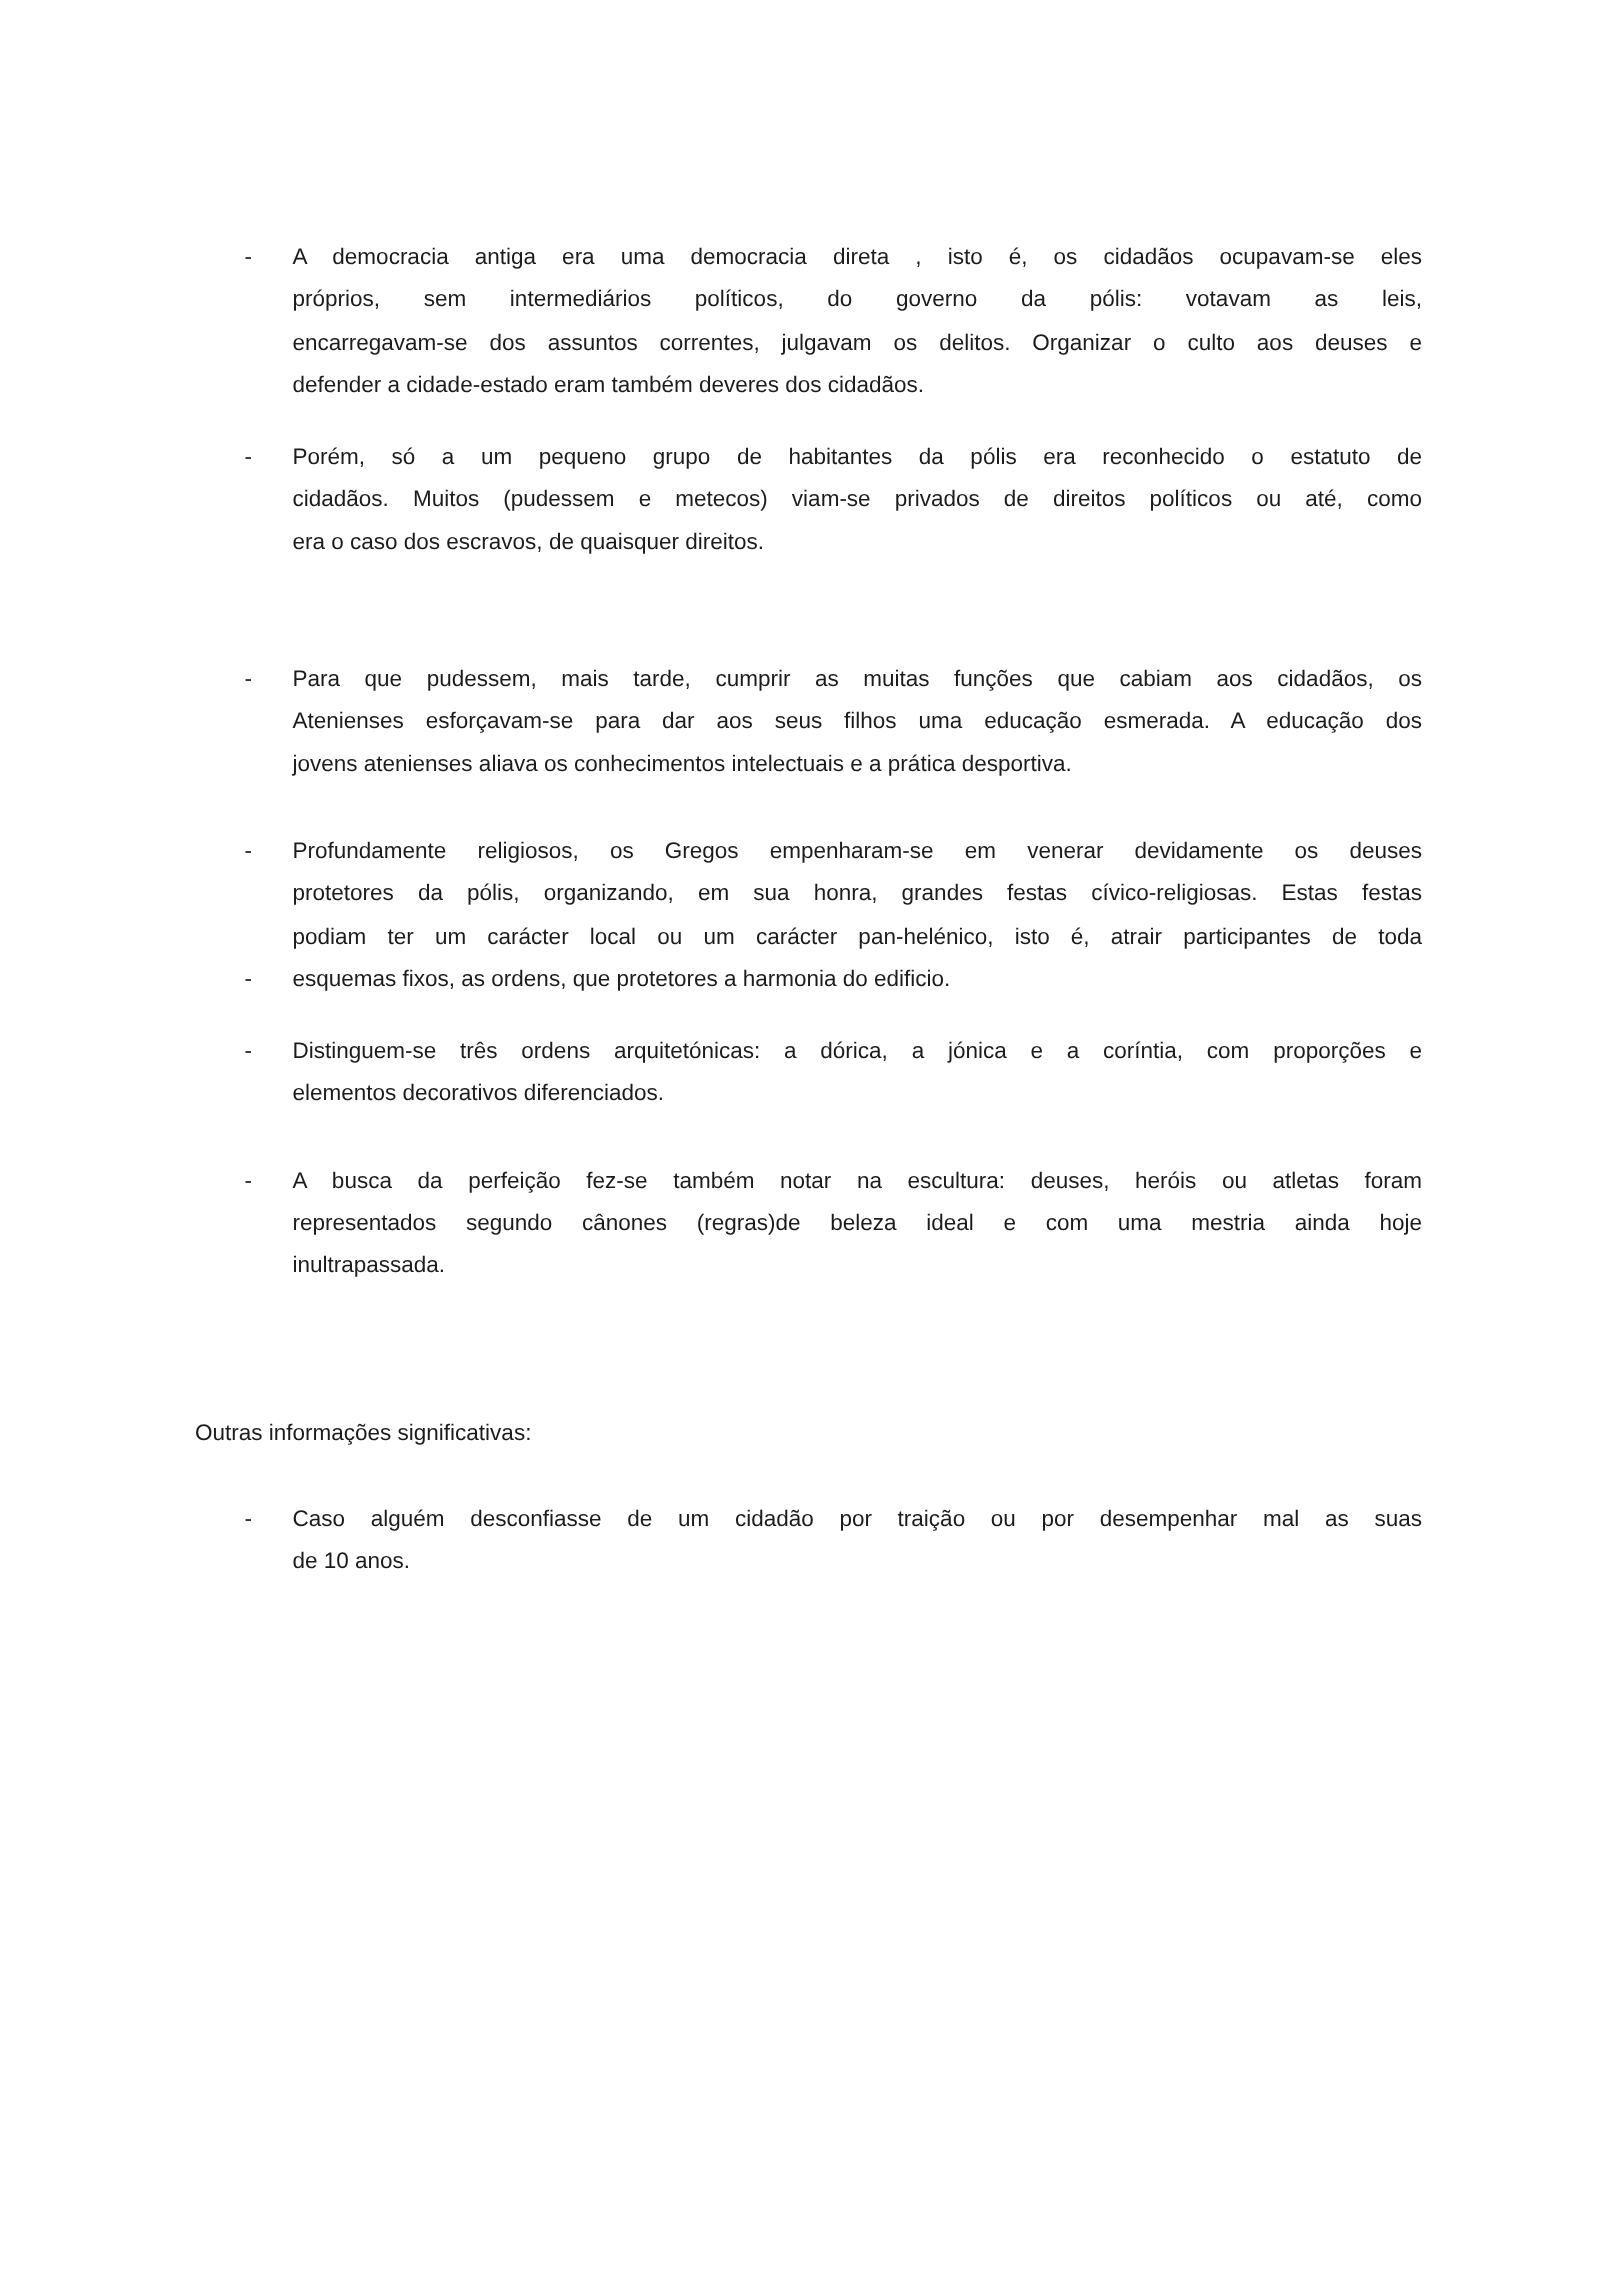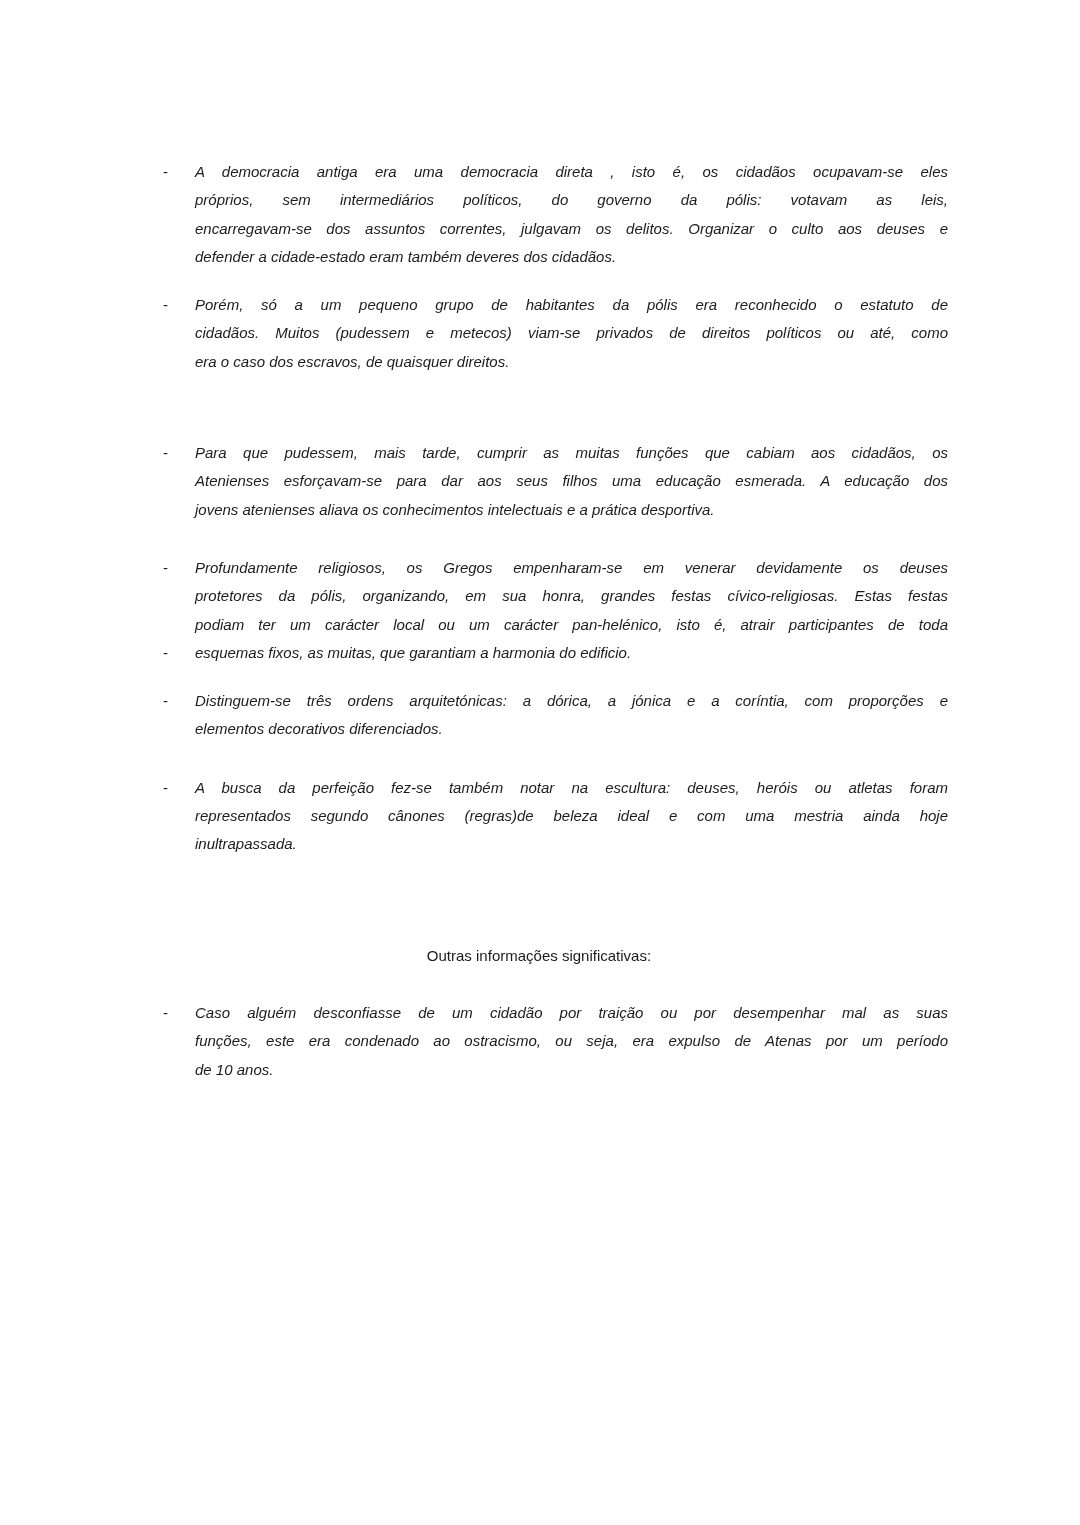--- a/index.html
+++ b/index.html
@@ -31,29 +31,27 @@
     position: absolute;
     left: 33px;
     top: 0;
     line-height: 28.3px;
   }
   .line {
     line-height: 28.3px;
     text-align: justify;
     text-align-last: justify;
     white-space: normal;
-    font-style: italic;
   }
   .line.last {
     text-align-last: left;
   }
   .heading {
     line-height: 28.3px;
     margin-bottom: 29px;
-    text-align: center;
   }
   .b1 { margin-bottom: 20px; }
   .b2 { margin-bottom: 63px; }
   .b3 { margin-bottom: 30px; }
   .b4 { margin-bottom: 0px; }
   .b5 { margin-bottom: 20px; }
   .b6 { margin-bottom: 30px; }
   .b7 { margin-bottom: 83px; }
 </style>
 </head>
@@ -86,39 +84,38 @@
 
     <div class="bullet b4">
       <span class="dash">-</span>
       <div class="line">Profundamente religiosos, os Gregos empenharam-se em venerar devidamente os deuses</div>
       <div class="line">protetores da pólis, organizando, em sua honra, grandes festas cívico-religiosas. Estas festas</div>
       <div class="line">podiam ter um carácter local ou um carácter pan-helénico, isto é, atrair participantes de toda</div>
     </div>
 
     <div class="bullet b5">
       <span class="dash">-</span>
-      <div class="line last">esquemas fixos, as muitas, que garantiam a harmonia do edificio.</div>
+      <div class="line last">esquemas fixos, as ordens, que protetores a harmonia do edificio.</div>
     </div>
 
     <div class="bullet b6">
       <span class="dash">-</span>
       <div class="line">Distinguem-se três ordens arquitetónicas: a dórica, a jónica e a coríntia, com proporções e</div>
       <div class="line last">elementos decorativos diferenciados.</div>
     </div>
 
     <div class="bullet b7">
       <span class="dash">-</span>
       <div class="line">A busca da perfeição fez-se também notar na escultura: deuses, heróis ou atletas foram</div>
       <div class="line">representados segundo cânones (regras)de beleza ideal e com uma mestria ainda hoje</div>
       <div class="line last">inultrapassada.</div>
     </div>
 
     <div class="heading">Outras informações significativas:</div>
 
     <div class="bullet">
       <span class="dash">-</span>
       <div class="line">Caso alguém desconfiasse de um cidadão por traição ou por desempenhar mal as suas</div>
-      <div class="line">funções, este era condenado ao ostracismo, ou seja, era expulso de Atenas por um período</div>
       <div class="line last">de 10 anos.</div>
     </div>
 
   </div>
 </div>
 
 </body></html>

